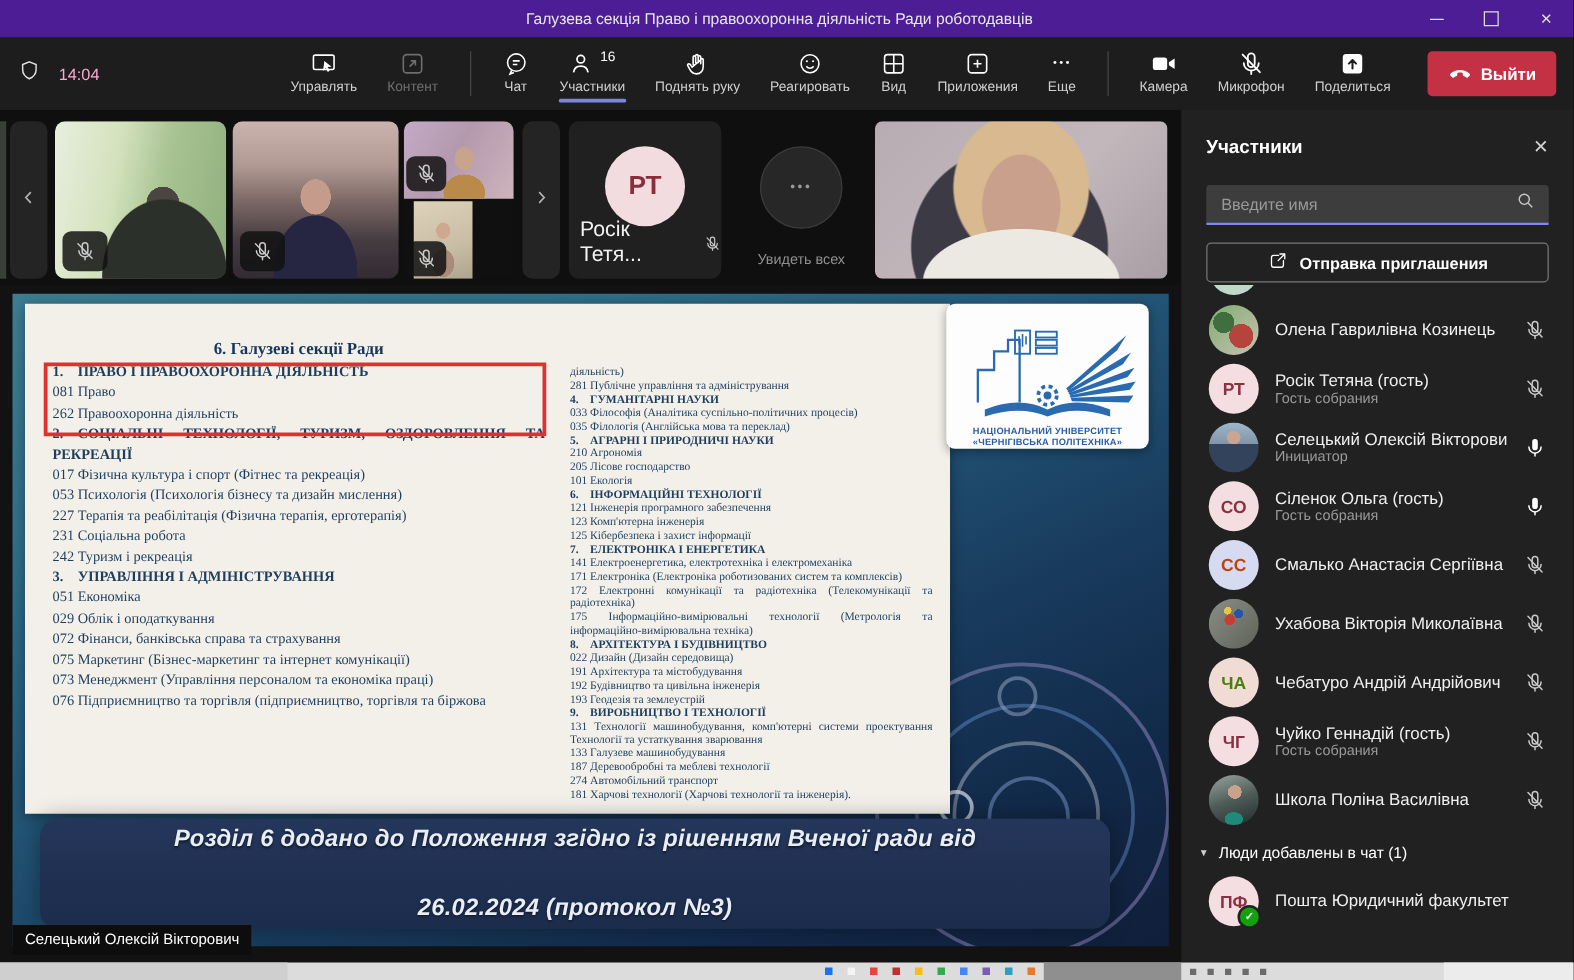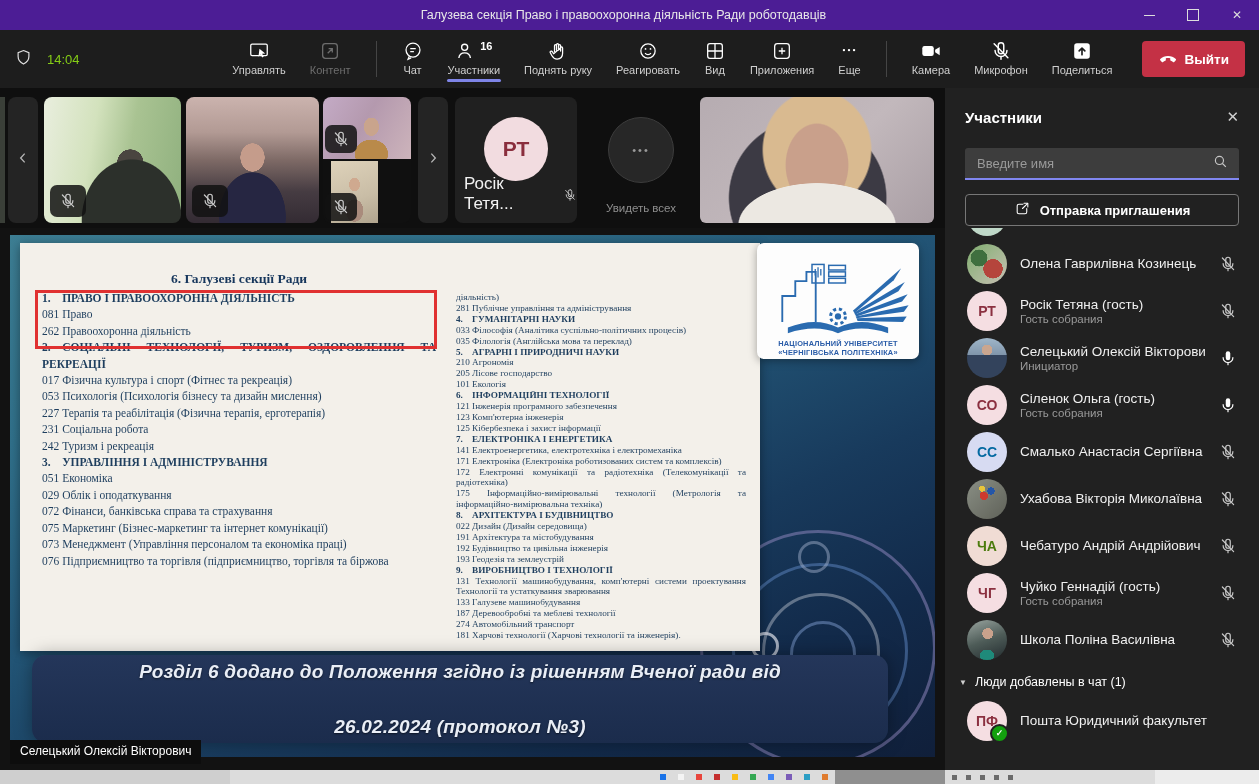--- a/index.html
+++ b/index.html
@@ -9,32 +9,32 @@
   .titlebar{position:absolute;left:0;top:0;width:1259px;height:30px;background:#4c1d95;
             display:flex;align-items:center;}
   .tb-title{flex:1;text-align:center;color:#e8e8e8;font-size:12.5px;padding-left:120px;}
   .win-controls{display:flex;height:30px;}
   .winbtn{width:44px;height:30px;display:flex;align-items:center;justify-content:center;color:#ddd;font-size:12px;}
   .winbtn .minbar{width:11px;height:1px;background:#ddd;}
   .winbtn .maxbox{width:10px;height:10px;border:1px solid #ddd;}
   
   .toolbar{position:absolute;left:0;top:30px;width:1259px;height:58px;background:#1d1d1d;
            display:flex;align-items:center;padding:0 14px;box-sizing:border-box;}
-  .tb-left{display:flex;align-items:center;gap:14px;color:#84cc16;text-align:center;}
+  .tb-left{display:flex;align-items:center;gap:14px;color:#f9a8d4;text-align:center;}
   .tb-time{font-size:13px;}
   .tb-items{margin-left:auto;display:flex;align-items:center;gap:6px;}
   .tb-item{position:relative;display:flex;flex-direction:column;align-items:center;gap:2px;
            padding:5px 9px 7px;cursor:pointer;}
   .tb-item svg{display:block;}
   .tb-label{font-size:11px;color:#cfcfcf;white-space:nowrap;}
   .tb-item.disabled .tb-label{color:#6e6e6e;}
   .tb-item.active::after{content:"";position:absolute;left:8px;right:8px;bottom:1px;height:3px;
            border-radius:2px;background:#7f85e8;}
   .tb-ic-row{display:flex;align-items:flex-start;}
-  .tb-count{font-size:11px;font-weight:700;color:#fff;margin-left:3px;margin-top:0;}
+  .tb-count{font-size:11px;font-weight:400;color:#fff;margin-left:3px;margin-top:0;}
   .tb-div{width:1px;height:36px;background:#454545;margin:0 10px;}
   .leave-btn{display:flex;align-items:center;gap:7px;background:#c43145;color:#fff;border:none;
            border-radius:4px;height:36px;padding:0 16px;font-size:13.5px;font-weight:700;
            font-family:inherit;margin-left:14px;cursor:pointer;}
   
   .filmstrip{position:absolute;left:0;top:88px;width:945px;height:140px;background:#0f0f0f;}
   .strip-sliver{position:absolute;left:0;top:9px;width:5px;height:126px;background:#3a3f38;}
   .strip-nav{position:absolute;top:9px;width:30px;height:126px;background:#242424;border-radius:8px;
            display:flex;align-items:center;justify-content:center;cursor:pointer;}
   .strip-nav.prev{left:8px;} .strip-nav.next{left:418px;}
@@ -121,21 +121,21 @@
      color:#fff;font-size:13px;font-weight:700;font-family:inherit;display:flex;align-items:center;
      justify-content:center;gap:9px;width:274px;cursor:pointer;}
   .sliver-row{height:10px;margin:2px 0 0 22px;width:40px;overflow:hidden;position:relative;}
   .sliver-row::after{content:"";position:absolute;left:0;top:-32px;width:40px;height:40px;border-radius:50%;
      background:#bfd8c8;}
   .plist{margin-top:2px;}
   .prow{height:47px;display:flex;align-items:center;gap:13px;padding:0 22px;cursor:pointer;}
   .av{width:40px;height:40px;border-radius:50%;flex:none;position:relative;
      display:flex;align-items:center;justify-content:center;font-size:14px;font-weight:700;}
   .av-pink{background:#f5dee2;color:#8b3040;}
-  .av-lav{background:#d7dbf2;color:#0369a1;}
+  .av-lav{background:#d7dbf2;color:#c2410c;}
   .av-warm{background:#f0dcd4;color:#4d7c0f;}
   .av-koz{background:radial-gradient(14px 14px at 30% 35%,#3f6f3f 0 60%,transparent 61%),
           radial-gradient(16px 16px at 65% 62%,#b5453c 0 60%,transparent 61%),
           linear-gradient(135deg,#7fae6f,#c8c0b4);}
   .av-sel{background:radial-gradient(9px 9px at 50% 30%,#caa68f 0 60%,transparent 61%),
           linear-gradient(180deg,#9fb6c9 0%,#8196ab 42%,#33435c 43%);}
   .av-ukh{background:radial-gradient(7px 7px at 42% 42%,#cc3b2f 0 60%,transparent 61%),
           radial-gradient(6px 6px at 60% 30%,#2456a8 0 60%,transparent 61%),
           radial-gradient(5px 5px at 38% 24%,#e8c53a 0 60%,transparent 61%),
           linear-gradient(135deg,#8a8f85,#5f6158);}

